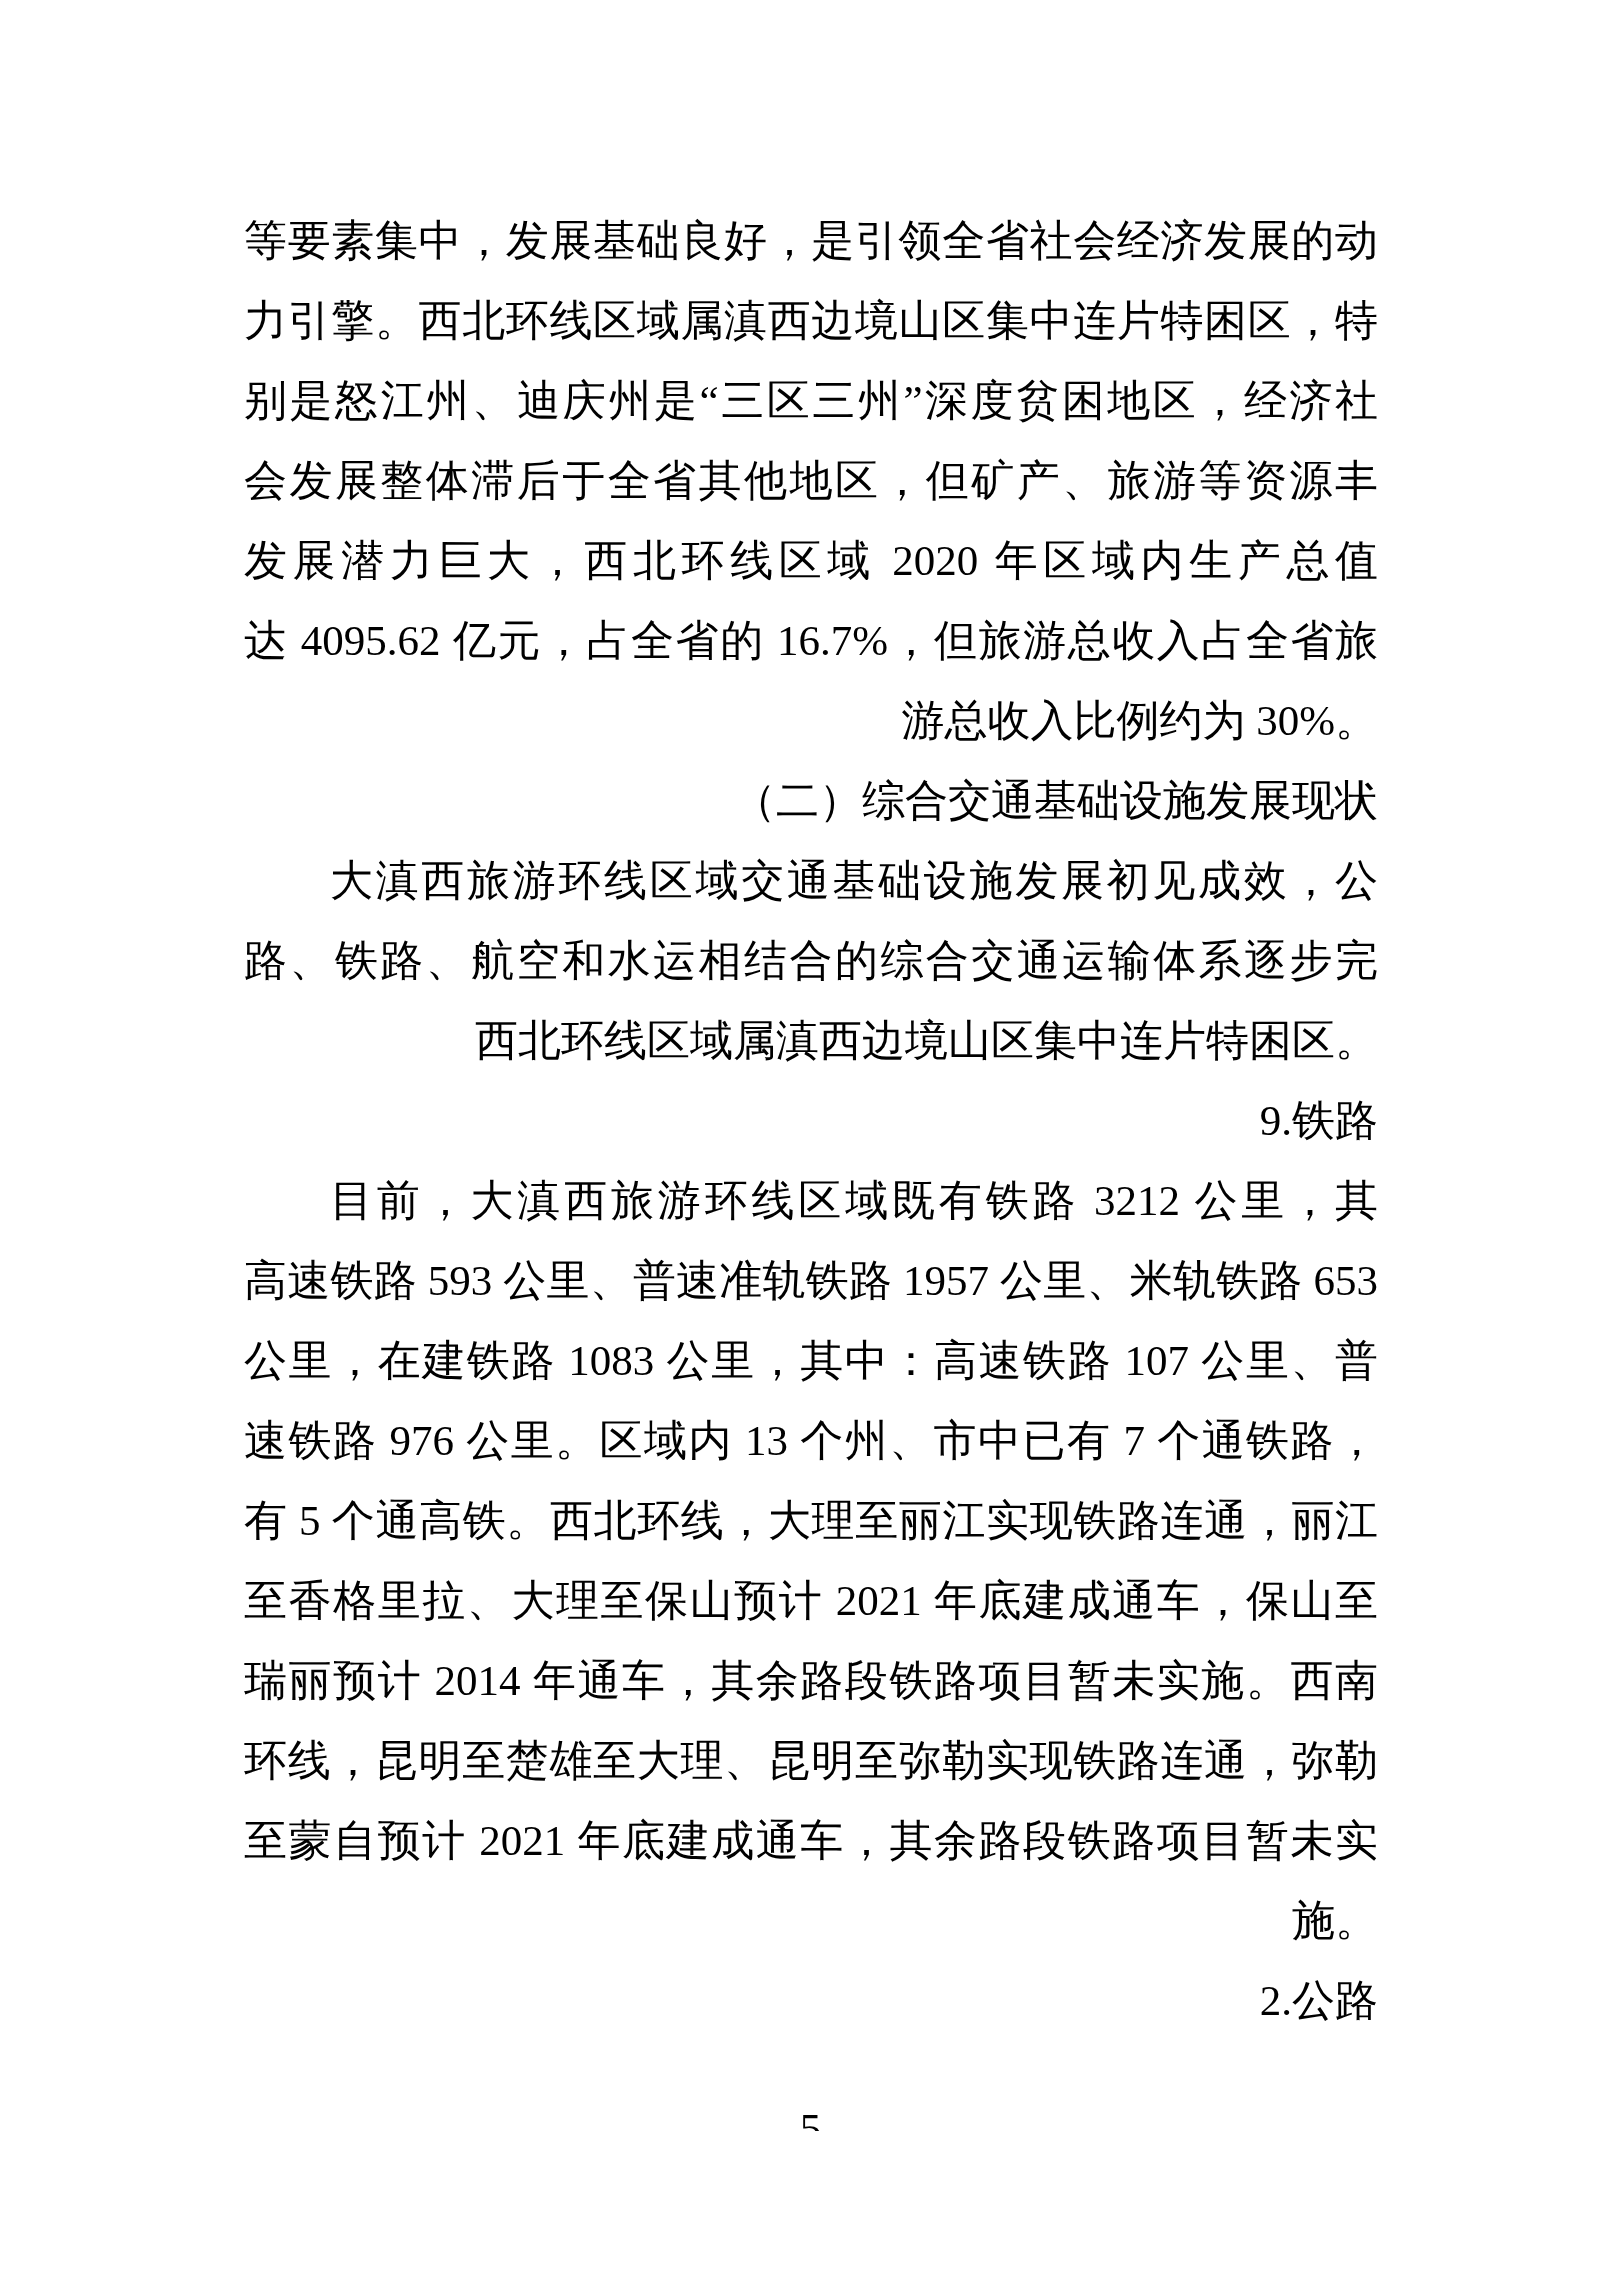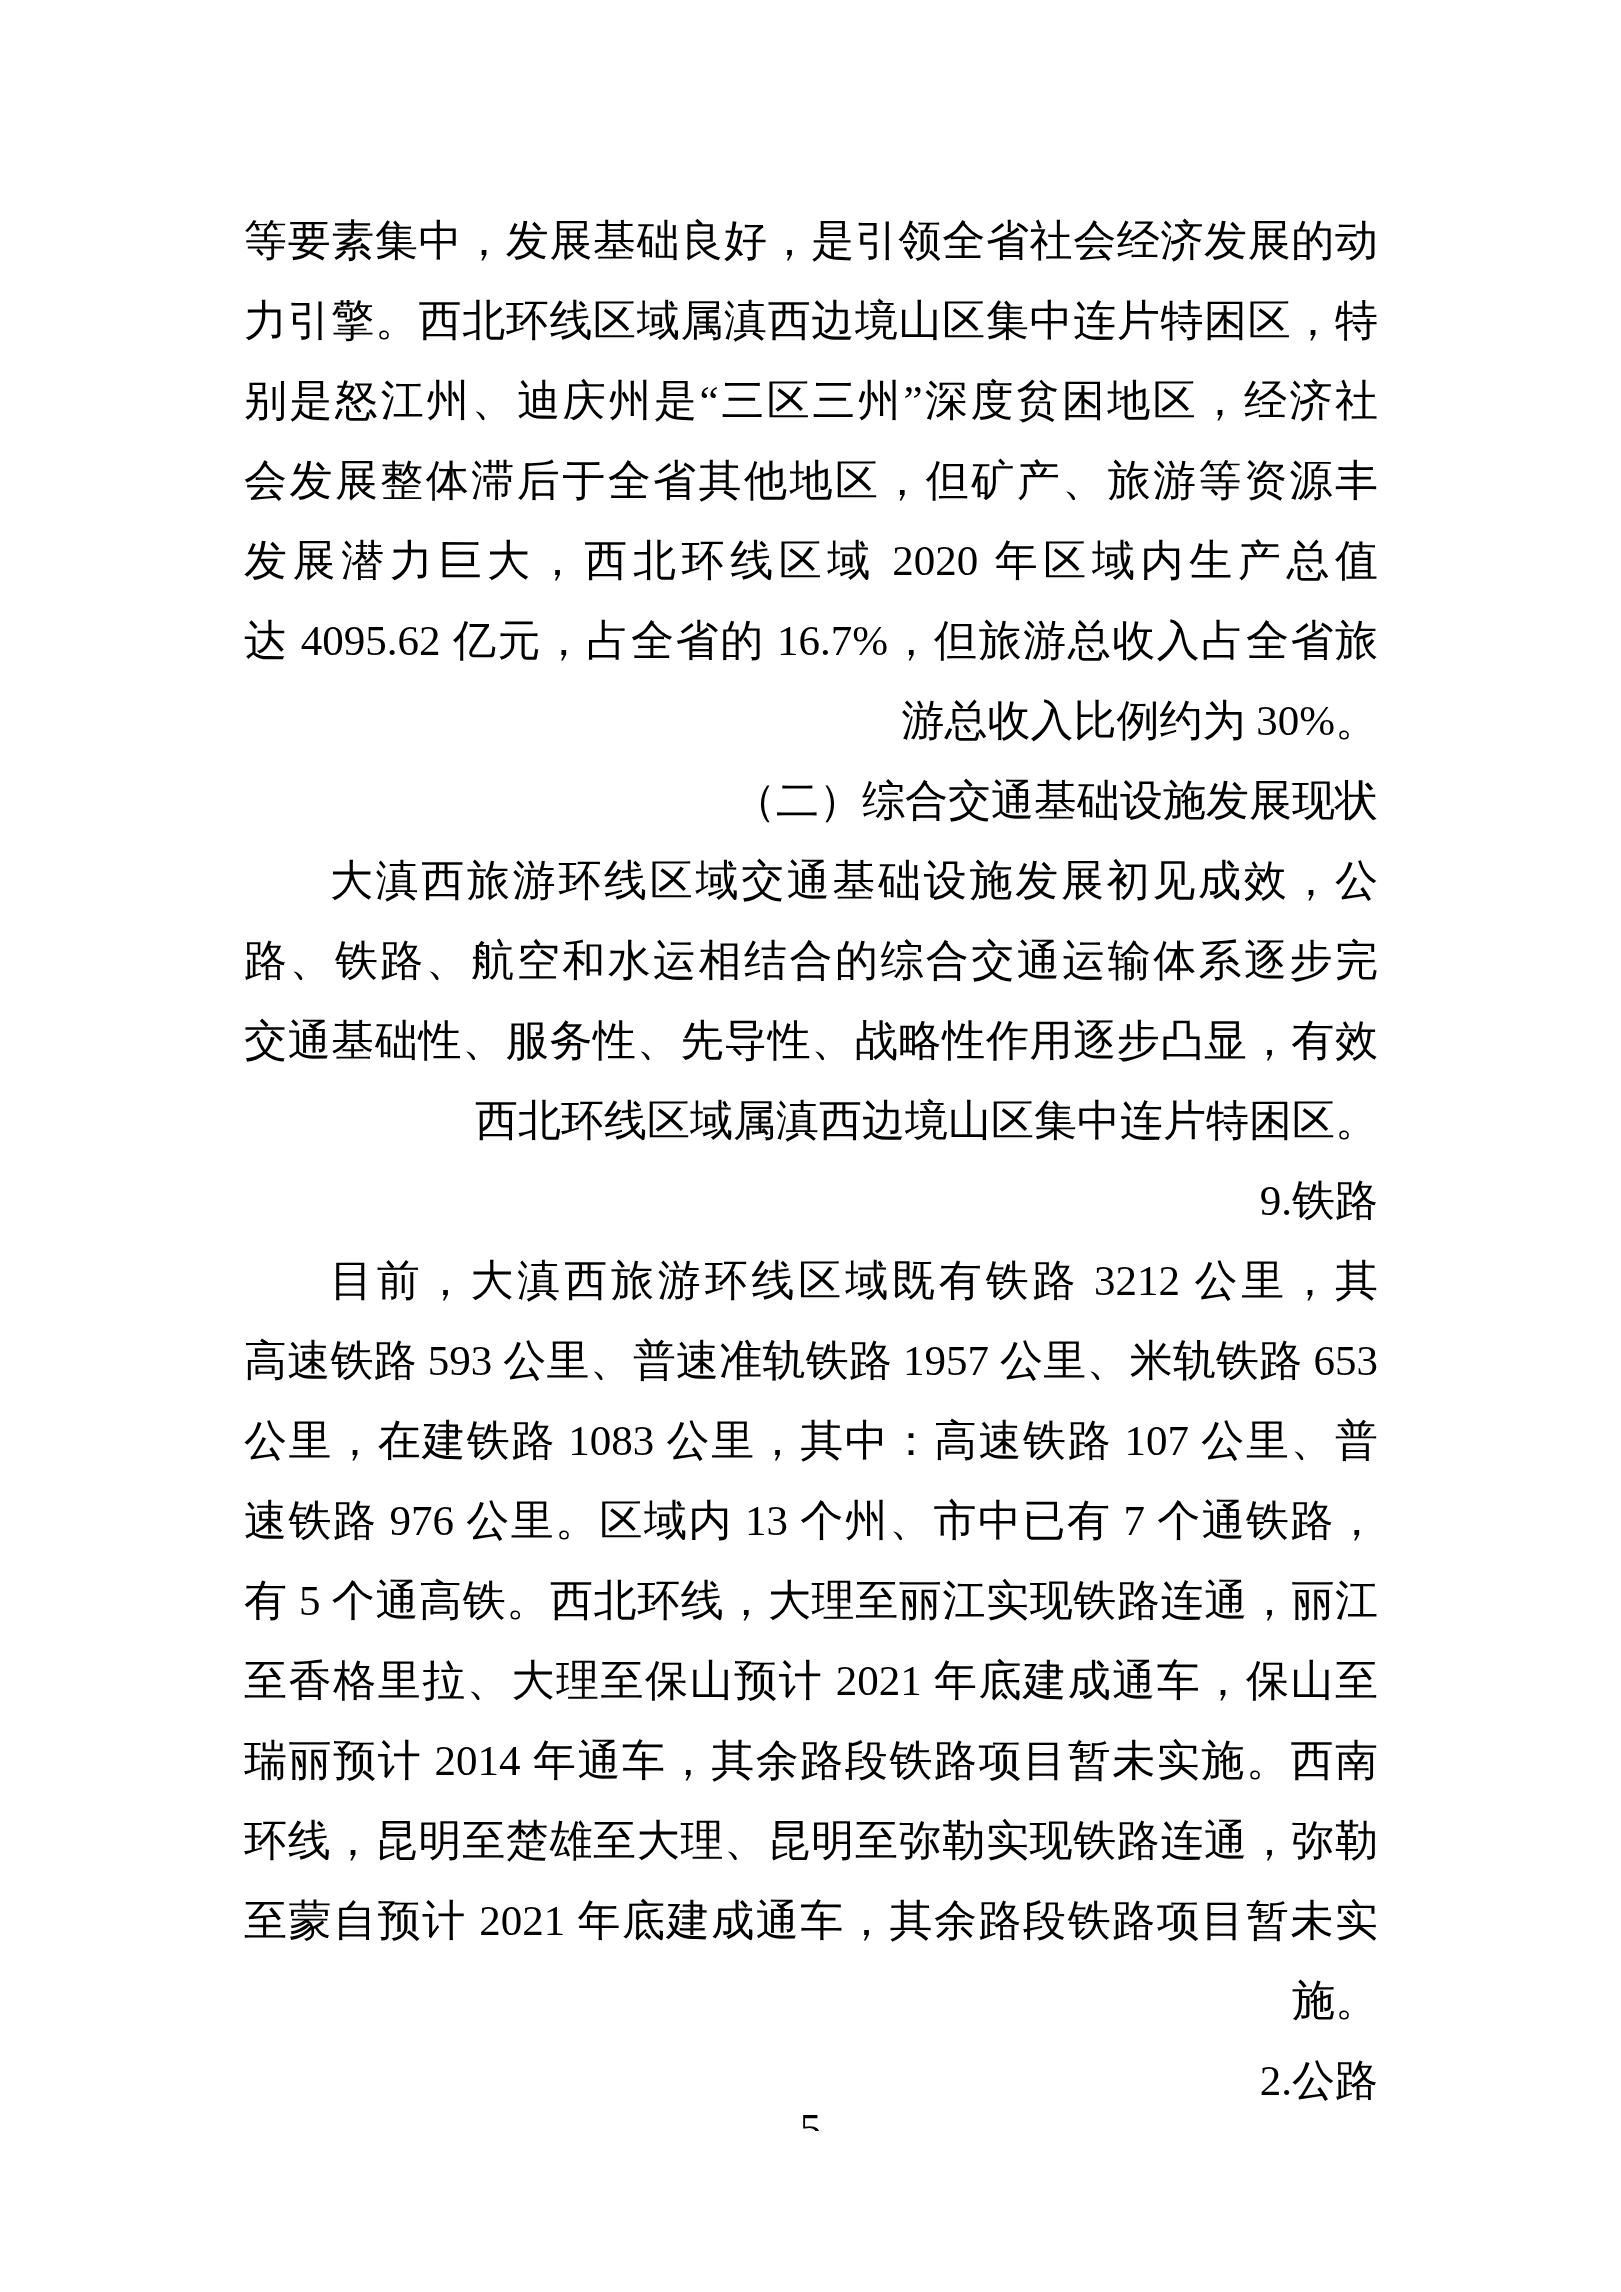--- a/index.html
+++ b/index.html
@@ -62,21 +62,20 @@
       <div class="line justify">等要素集中，发展基础良好，是引领全省社会经济发展的动</div>
       <div class="line justify">力引擎。西北环线区域属滇西边境山区集中连片特困区，特</div>
       <div class="line justify">别是怒江州、迪庆州是“三区三州”深度贫困地区，经济社</div>
       <div class="line justify">会发展整体滞后于全省其他地区，但矿产、旅游等资源丰富，</div>
       <div class="line justify">发展潜力巨大，西北环线区域 2020 年区域内生产总值（GDP）</div>
       <div class="line justify">达 4095.62 亿元，占全省的 16.7%，但旅游总收入占全省旅</div>
       <div class="line">游总收入比例约为 30%。</div>
       <div class="line indent bold">（二）综合交通基础设施发展现状</div>
       <div class="line indent justify">大滇西旅游环线区域交通基础设施发展初见成效，公</div>
       <div class="line justify">路、铁路、航空和水运相结合的综合交通运输体系逐步完善，</div>
-      <div class="line justify">交通基础性、服务性、先导性、战略性作用逐步凸显，有效</div>
       <div class="line">西北环线区域属滇西边境山区集中连片特困区。</div>
       <div class="line indent">9.铁路</div>
       <div class="line indent justify">目前，大滇西旅游环线区域既有铁路 3212 公里，其中：</div>
       <div class="line justify">高速铁路 593 公里、普速准轨铁路 1957 公里、米轨铁路 653</div>
       <div class="line justify">公里，在建铁路 1083 公里，其中：高速铁路 107 公里、普</div>
       <div class="line justify">速铁路 976 公里。区域内 13 个州、市中已有 7 个通铁路，</div>
       <div class="line justify">有 5 个通高铁。西北环线，大理至丽江实现铁路连通，丽江</div>
       <div class="line justify">至香格里拉、大理至保山预计 2021 年底建成通车，保山至</div>
       <div class="line justify">瑞丽预计 2014 年通车，其余路段铁路项目暂未实施。西南</div>
       <div class="line justify">环线，昆明至楚雄至大理、昆明至弥勒实现铁路连通，弥勒</div>

